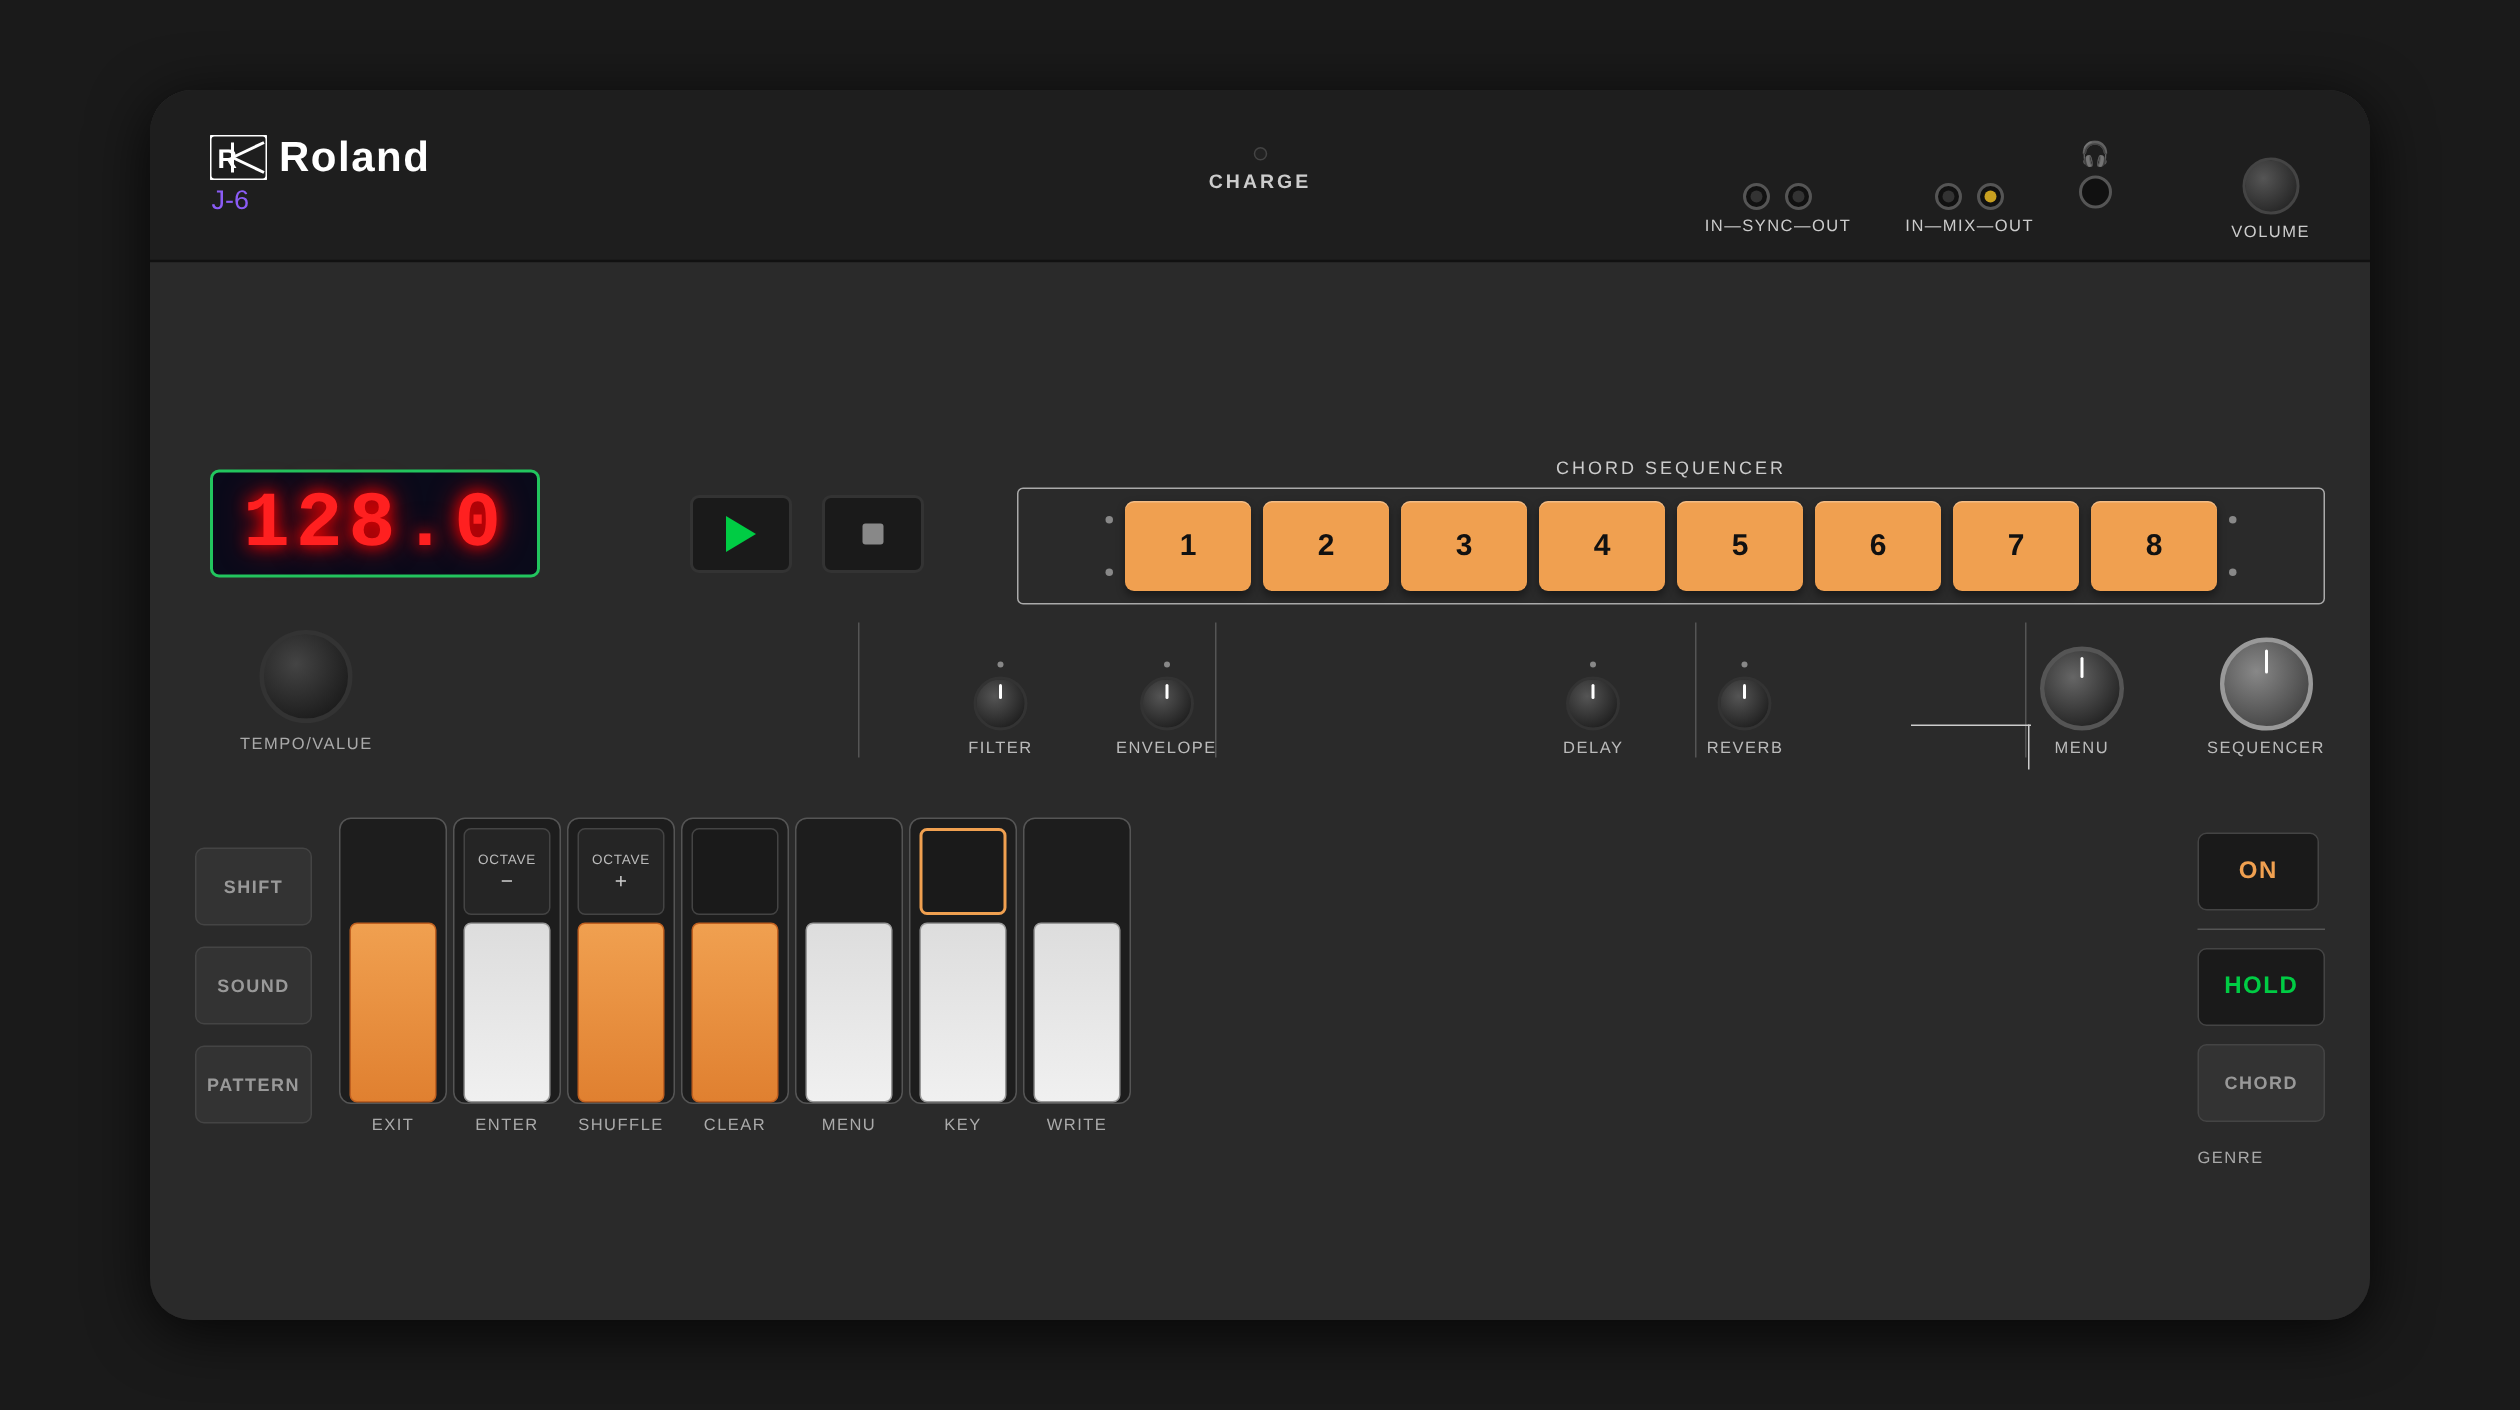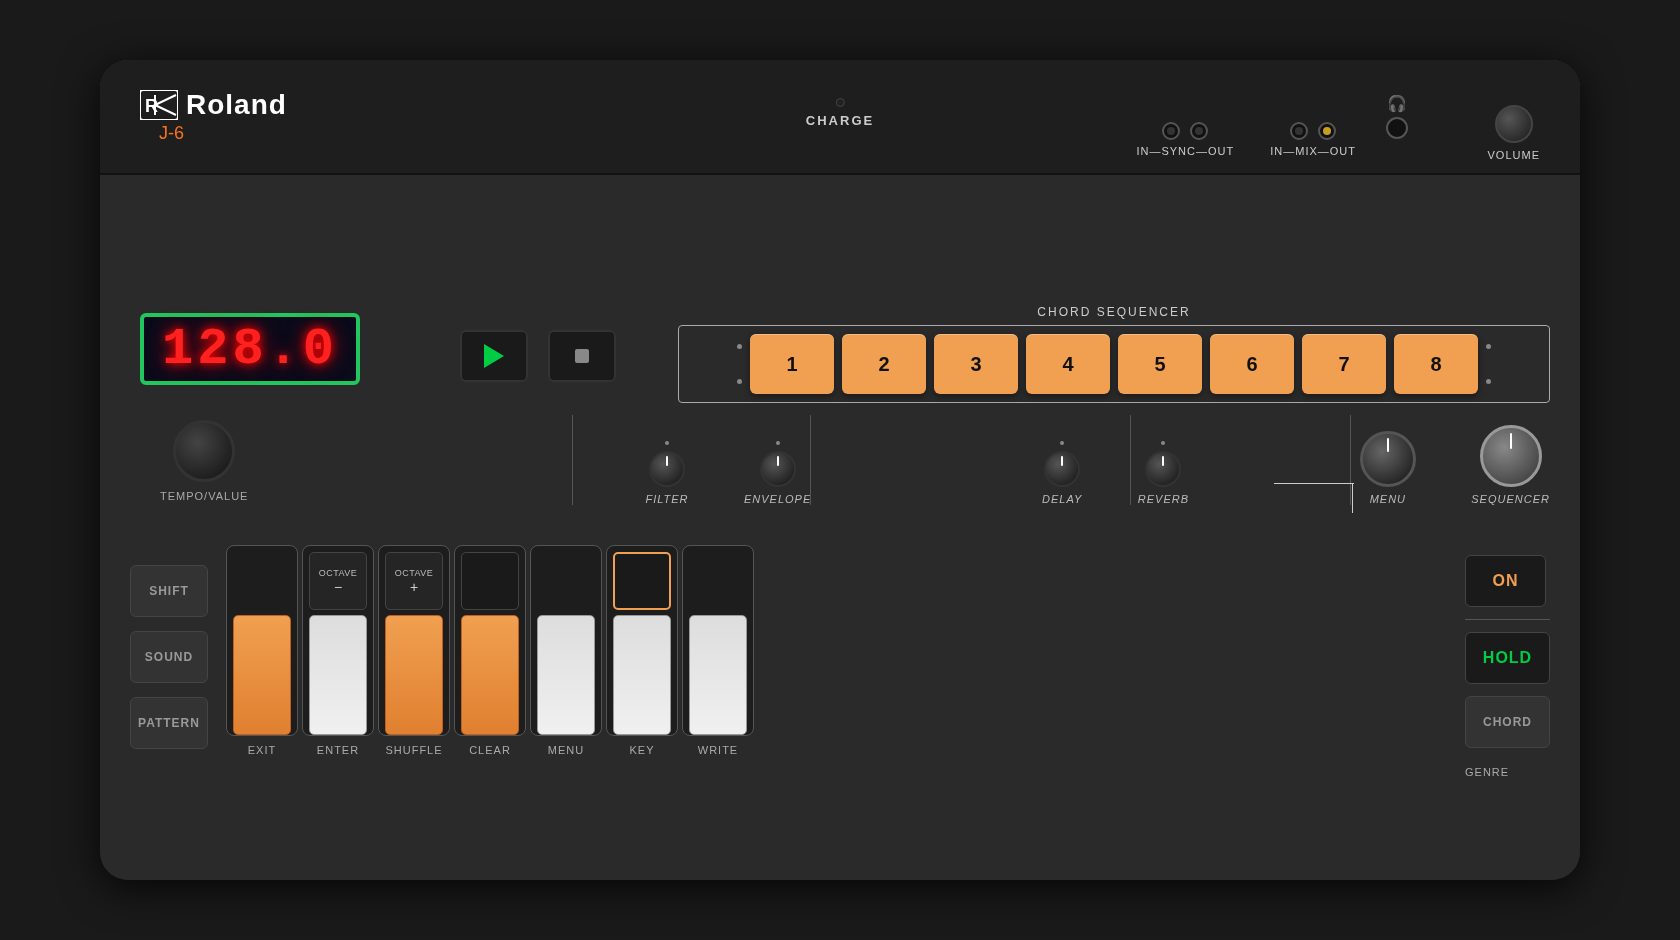--- a/index.html
+++ b/index.html
@@ -51,24 +51,24 @@
       height: 30px;
     }
     .roland-text {
       color: white;
       font-size: 28px;
       font-weight: bold;
       letter-spacing: 1px;
       font-family: Arial, sans-serif;
     }
     .model-text {
-      color: #f97316;
+      color: #8b5cf6;
       font-size: 18px;
       font-weight: normal;
-      margin-left: 19px;
+      margin-left: 1px;
     }
 
     .charge-area {
       position: absolute;
       left: 50%;
       transform: translateX(-50%);
       display: flex;
       flex-direction: column;
       align-items: center;
       top: 38px;
@@ -193,21 +193,21 @@
     
     .display-section {
       position: absolute;
       top: 138px;
       left: 40px;
       width: 240px;
       height: 80px;
     }
     .led-display {
       background: #0a0a1a;
-      border: 4px solid #22c55e;
+      border: 2px solid #22c55e;
       border-radius: 6px;
       width: 220px;
       height: 72px;
       display: flex;
       align-items: center;
       justify-content: center;
       font-family: 'Courier New', monospace;
       font-size: 52px;
       font-weight: bold;
       color: #ff2020;
@@ -319,21 +319,20 @@
       font-size: 20px;
       font-weight: bold;
       cursor: pointer;
       box-shadow: 0 3px 6px rgba(0,0,0,0.4), inset 0 1px 0 rgba(255,255,255,0.3);
     }
     .knob-group {
       display: flex;
       flex-direction: column;
       align-items: center;
       gap: 6px;
-      font-style: italic;
     }
     .knob-small {
       width: 36px;
       height: 36px;
       border-radius: 50%;
       background: radial-gradient(circle at 38% 35%, #555, #111);
       border: 2px solid #333;
       position: relative;
     }
     .knob-small::after {

